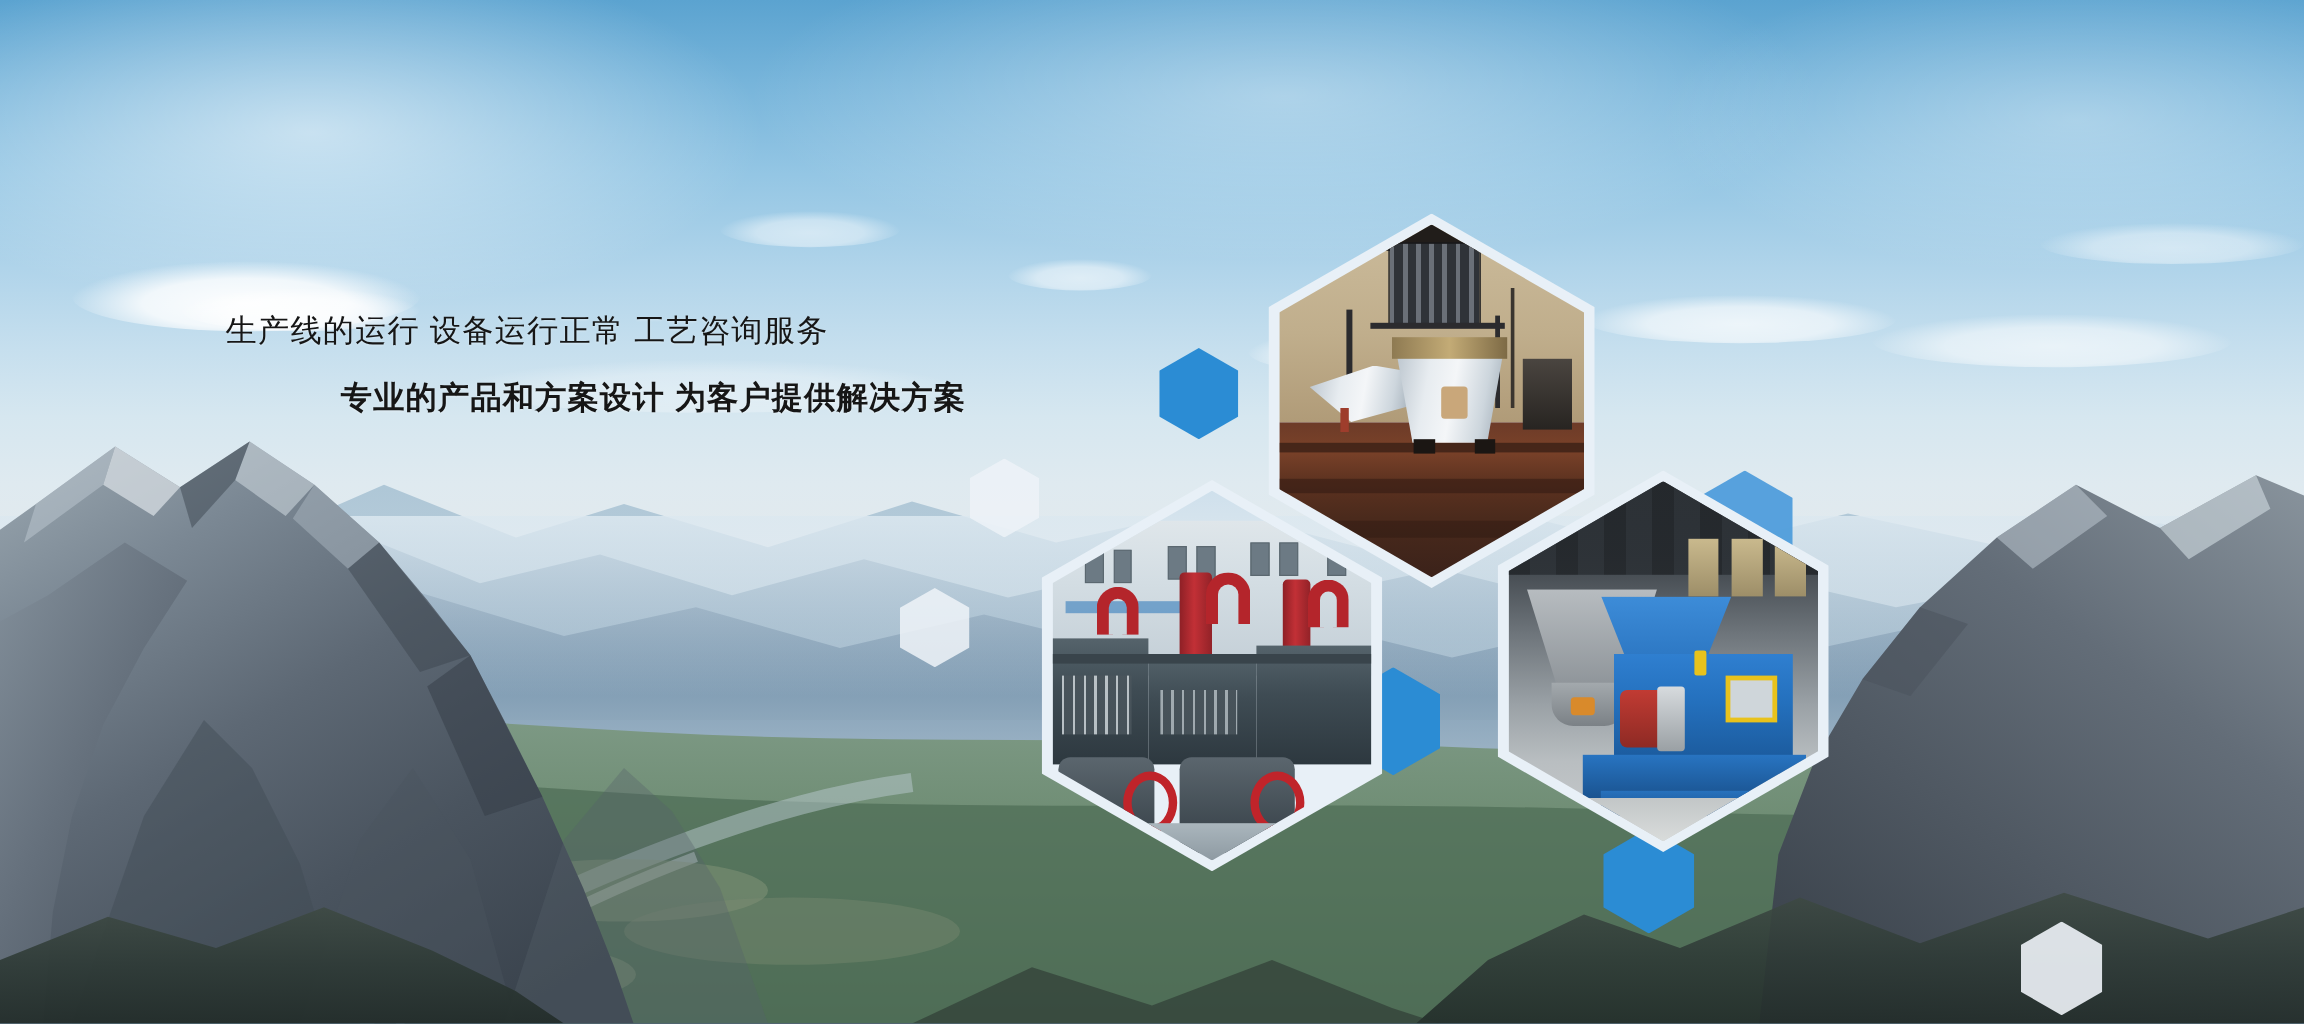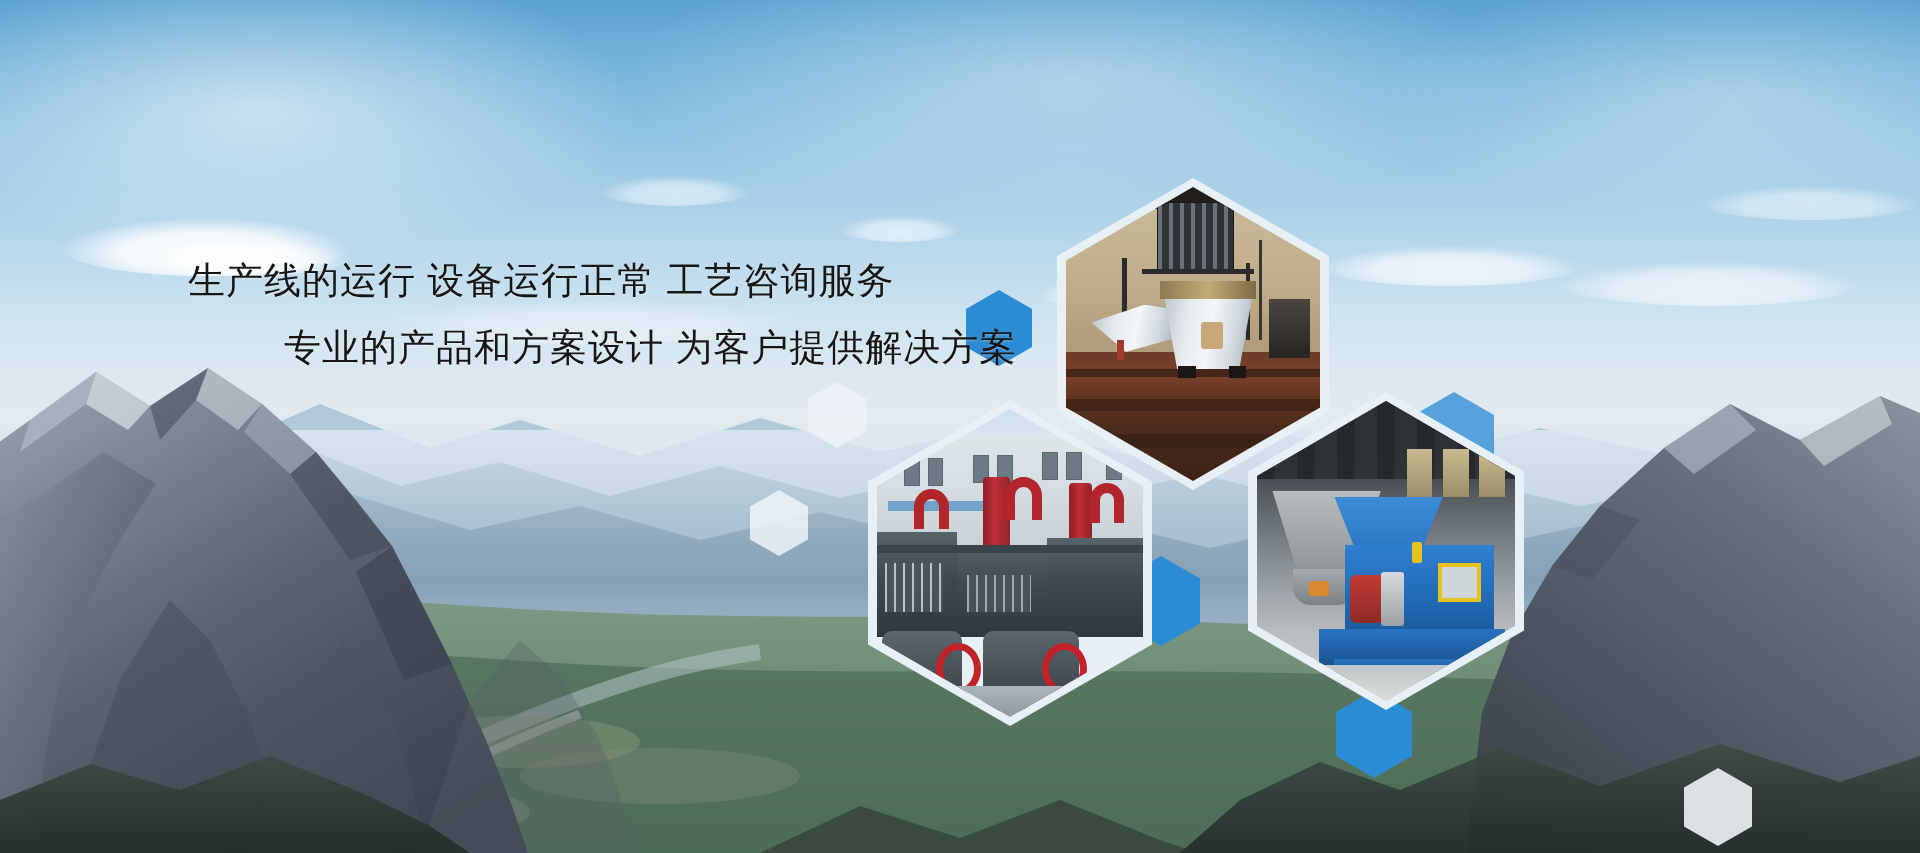--- a/index.html
+++ b/index.html
@@ -45,30 +45,30 @@
   .range svg{display:block;width:1920px;height:853px;}
 
   
   .headline{
     position:absolute;
     left:0;top:262px;width:1000px;
     z-index:40;
     color:#1b1b1b;
   }
   .hl-line{
-    font-size:37px;
+    font-size:26px;
     line-height:1.0;
     letter-spacing:1px;
     font-weight:400;
     color:#161616;
     white-space:nowrap;
     text-shadow:0 1px 2px rgba(255,255,255,.35);
   }
   .hl-1{margin-left:188px;margin-bottom:30px;}
-  .hl-2{margin-left:284px;}
+  .hl-2{margin-left:284px;font-weight:bold;}
 
   
   .hex{
     position:absolute;
     clip-path:polygon(50% 0%,100% 25%,100% 75%,50% 100%,0% 75%,0% 25%);
     overflow:hidden;
   }
   .hex-photo{
     padding:9px;
     background:#e8f0f7;

